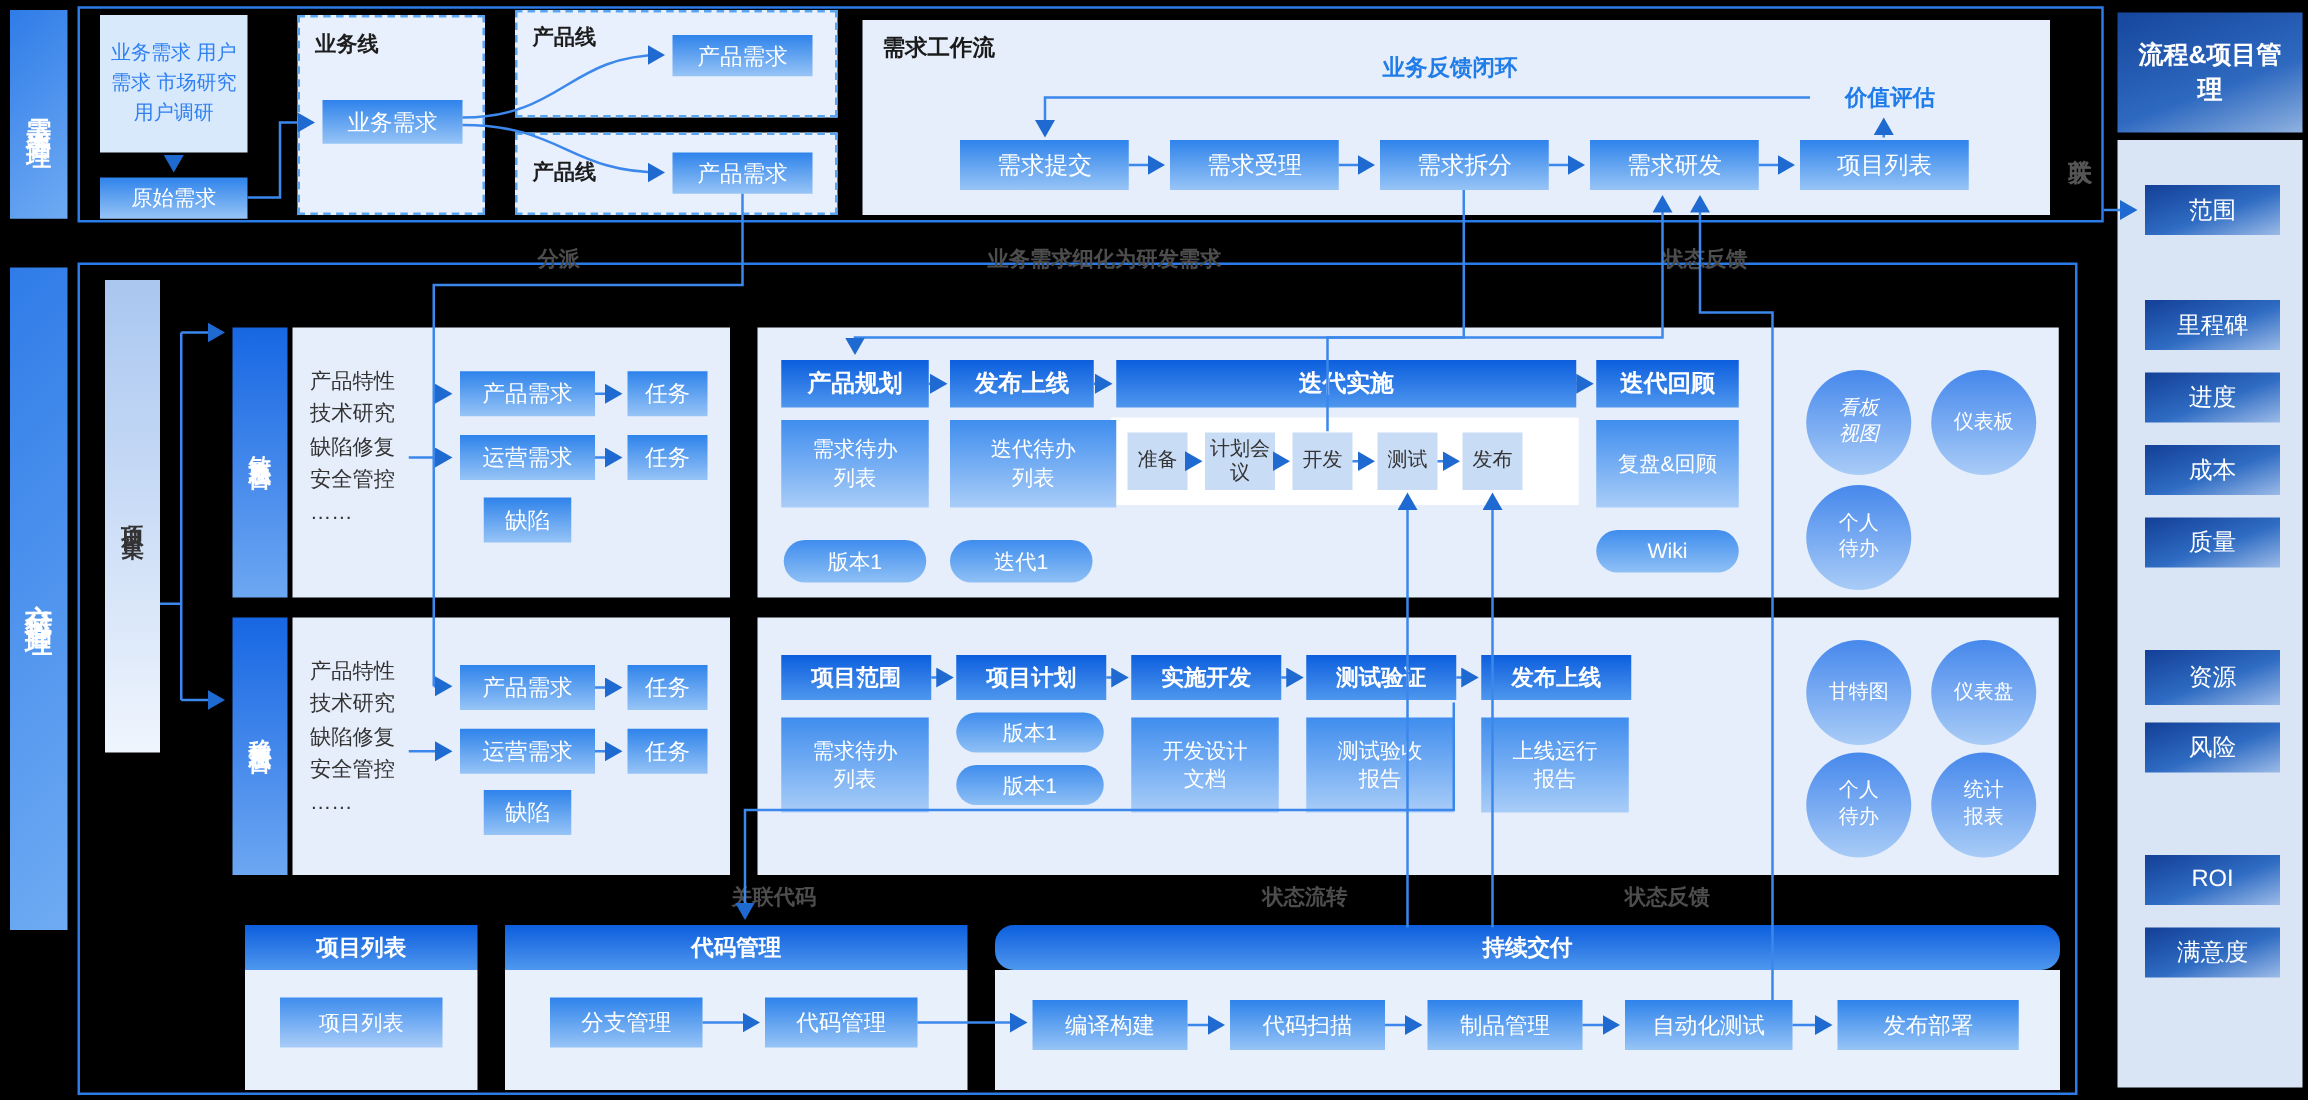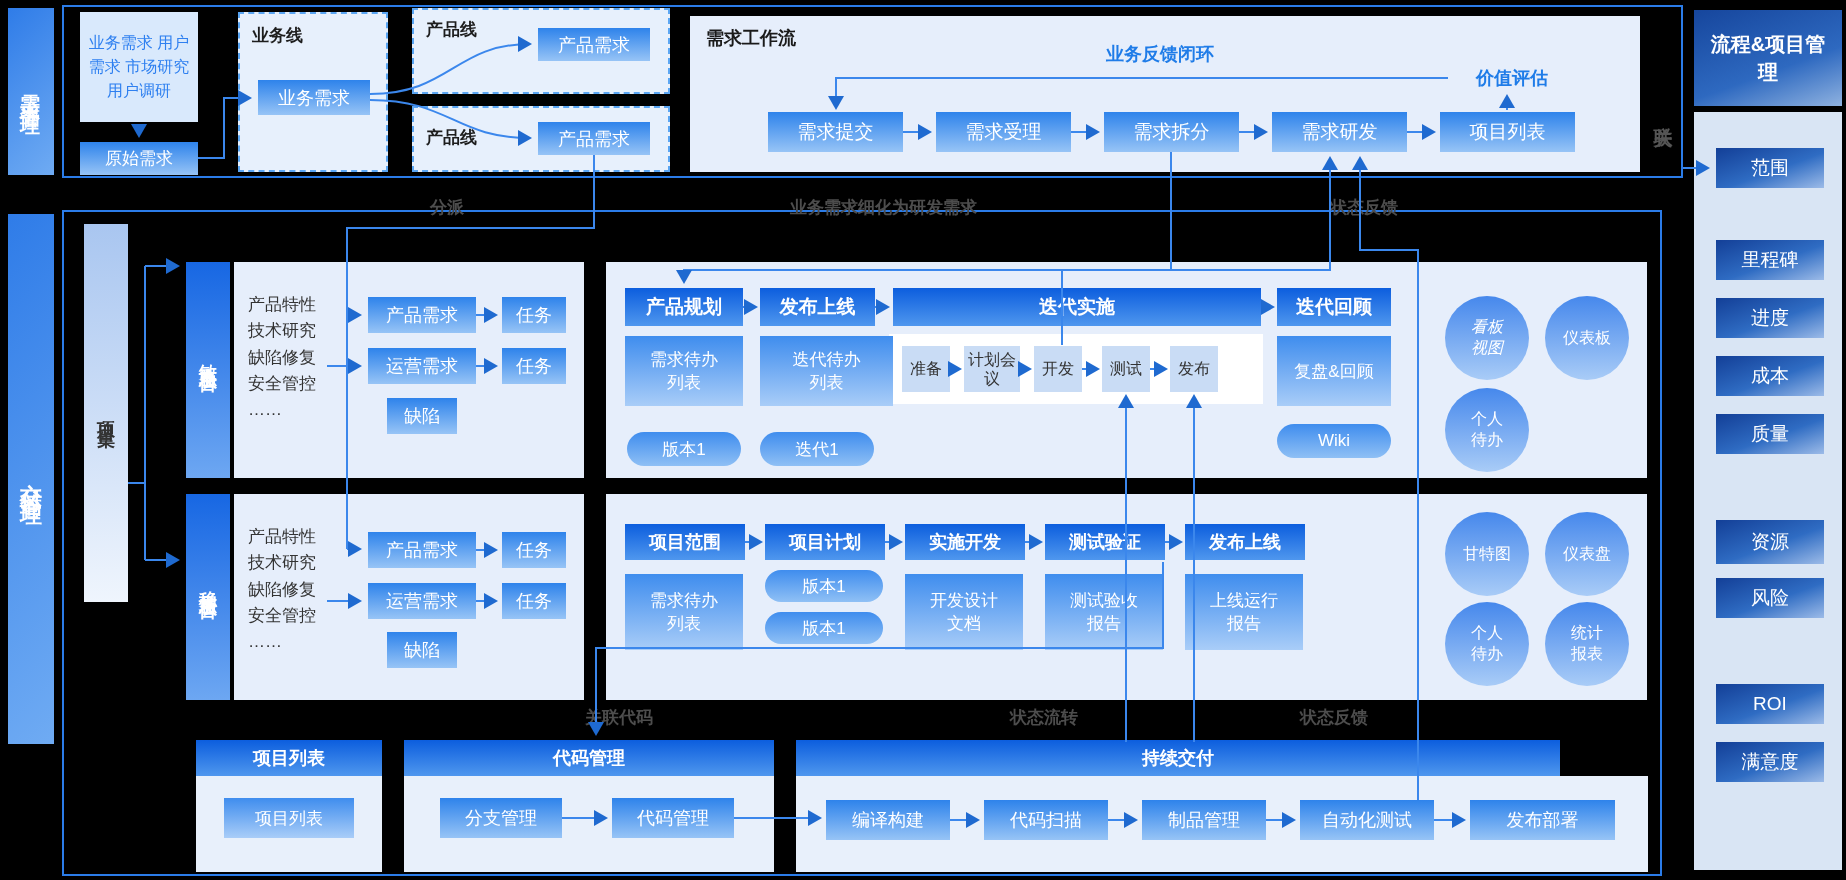--- a/index.html
+++ b/index.html
@@ -167,21 +167,21 @@
 
   <div class="abs flex g-strong" style="left:196px;top:740px;width:186px;height:36px;font-size:18px;">项目列表</div>
   <div class="abs panel" style="left:196px;top:776px;width:186px;height:96px;background:#e8f0fb;"></div>
   <div class="abs flex g-soft" style="left:224px;top:798px;width:130px;height:40px;">项目列表</div>
 
   <div class="abs flex g-strong" style="left:404px;top:740px;width:370px;height:36px;font-size:18px;">代码管理</div>
   <div class="abs panel" style="left:404px;top:776px;width:370px;height:96px;background:#e8f0fb;"></div>
   <div class="abs flex g-box" style="left:440px;top:798px;width:122px;height:40px;">分支管理</div>
   <div class="abs flex g-box" style="left:612px;top:798px;width:122px;height:40px;">代码管理</div>
 
-  <div class="abs flex g-strong" style="left:796px;top:740px;width:764px;height:36px;font-size:18px;">持续交付</div>
+  <div class="abs flex g-strong" style="left:796px;top:740px;width:852px;height:36px;font-size:18px;border-radius:15px;">持续交付</div>
   <div class="abs panel" style="left:796px;top:776px;width:852px;height:96px;background:#e8f0fb;"></div>
   <div class="abs flex g-box" style="left:826px;top:800px;width:124px;height:40px;">编译构建</div>
   <div class="abs flex g-box" style="left:984px;top:800px;width:124px;height:40px;">代码扫描</div>
   <div class="abs flex g-box" style="left:1142px;top:800px;width:124px;height:40px;">制品管理</div>
   <div class="abs flex g-box" style="left:1300px;top:800px;width:134px;height:40px;">自动化测试</div>
   <div class="abs flex g-box" style="left:1470px;top:800px;width:145px;height:40px;">发布部署</div>
 
   <div class="abs flex g-rhead" style="left:1694px;top:10px;width:148px;height:96px;padding:0 14px;">流程&amp;项目管理</div>
   <div class="abs" style="left:1694px;top:112px;width:148px;height:758px;background:#d9e5f4;z-index:2;"></div>
   <div class="abs flex g-right" style="left:1716px;top:148px;width:108px;height:40px;">范围</div>

